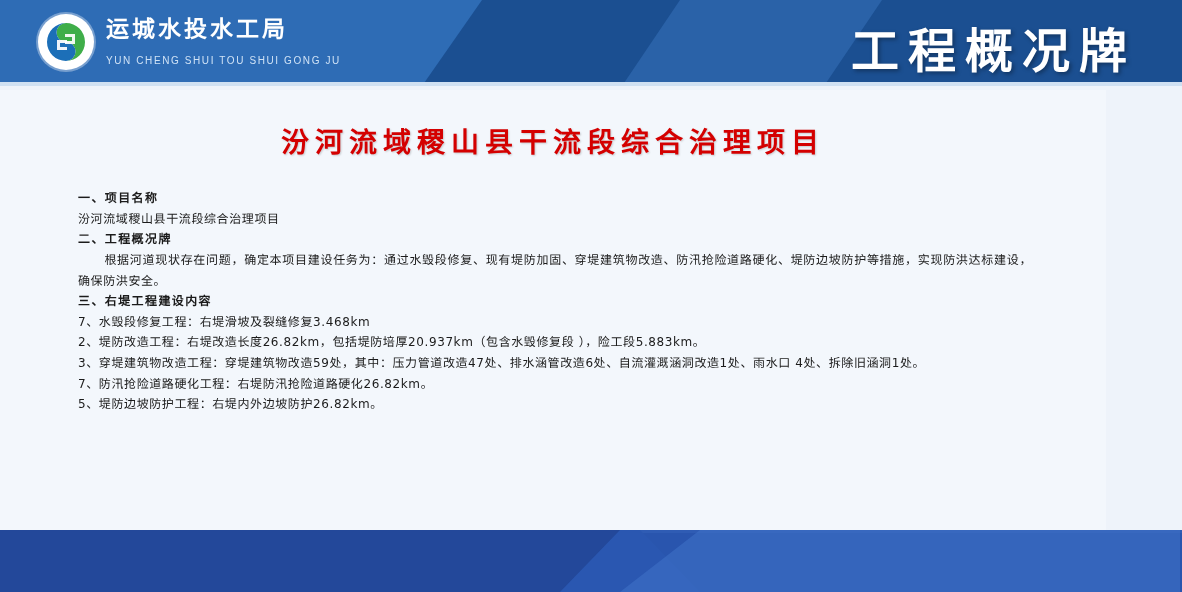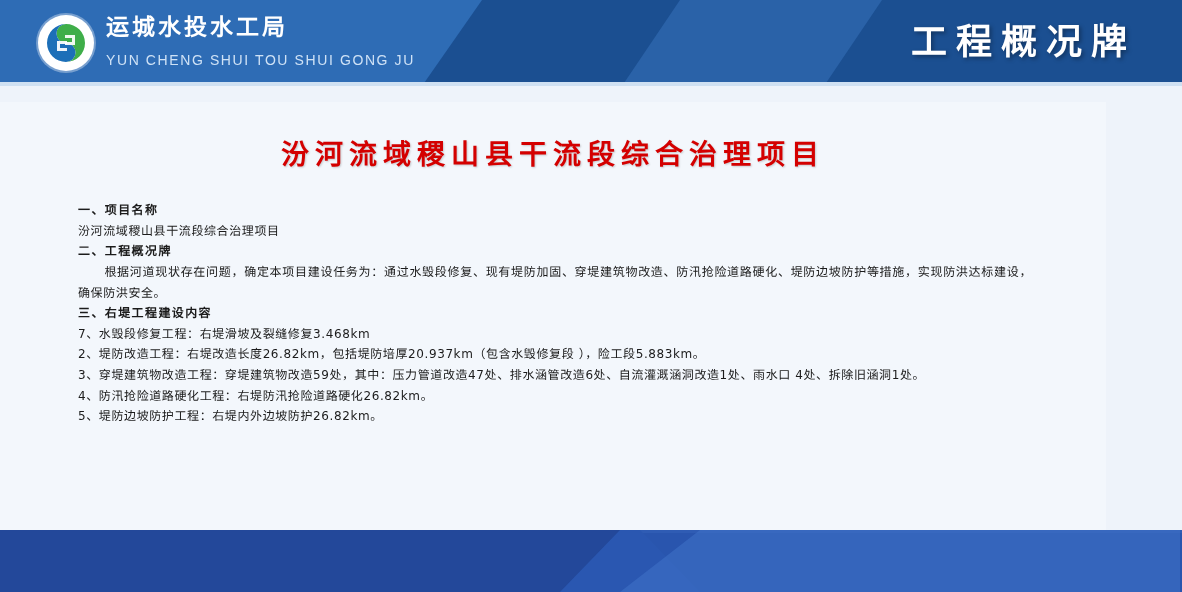--- a/index.html
+++ b/index.html
@@ -44,33 +44,33 @@
     display:flex;align-items:center;justify-content:center;
     box-shadow:0 0 0 2px rgba(255,255,255,.35);
   }
   .logo-mark svg{display:block;}
   .logo-text{display:flex;flex-direction:column;justify-content:flex-start;}
   .logo-cn{
     color:#ffffff;font-size:23px;letter-spacing:3px;font-weight:bold;
     line-height:1.15;white-space:nowrap;
   }
   .logo-en{
-    color:#cfe2f6;font-size:14px;letter-spacing:1.6px;
+    color:#cfe2f6;font-size:10px;letter-spacing:1.6px;
     line-height:1.4;white-space:nowrap;margin-top:11px;
   }
   .header-title{
     position:absolute;right:46px;top:12px;
-    color:#ffffff;font-size:36px;font-weight:bold;letter-spacing:9px;
+    color:#ffffff;font-size:48px;font-weight:bold;letter-spacing:9px;
     font-family:Liberation Sans, sans-serif;
     text-shadow:2px 2px 4px rgba(0,0,0,.35);
     white-space:nowrap;
   }
   
   .content{
-    position:absolute;left:0;top:102px;width:1106px;height:440px;
+    position:absolute;left:0;top:90px;width:1106px;height:440px;
     background:#f3f7fc;
   }
   .doc-title{
     text-align:center;
     color:#d40000;
     font-size:28px;font-weight:bold;letter-spacing:6px;
     font-family:"DejaVu Serif","Liberation Serif",serif;
     margin-top:30px;
     text-shadow:1px 1px 2px rgba(0,0,0,.18);
     white-space:nowrap;
@@ -148,21 +148,21 @@
 
     <div class="body-text">
       <p class="heading">一、项目名称</p>
       <p>汾河流域稷山县干流段综合治理项目</p>
       <p class="heading">二、工程概况牌</p>
       <p class="indent">根据河道现状存在问题，确定本项目建设任务为：通过水毁段修复、现有堤防加固、穿堤建筑物改造、防汛抢险道路硬化、堤防边坡防护等措施，实现防洪达标建设，确保防洪安全。</p>
       <p class="heading">三、右堤工程建设内容</p>
       <p class="just">7、水毁段修复工程：右堤滑坡及裂缝修复3.468km</p>
       <p class="just">2、堤防改造工程：右堤改造长度26.82km，包括堤防培厚20.937km（包含水毁修复段 ），险工段5.883km。</p>
       <p class="just">3、穿堤建筑物改造工程：穿堤建筑物改造59处，其中：压力管道改造47处、排水涵管改造6处、自流灌溉涵洞改造1处、雨水口 4处、拆除旧涵洞1处。</p>
-      <p class="just">4、防汛抢险道路硬化工程：右堤防汛抢险道路硬化26.82km。</p>
+      <p class="just">7、防汛抢险道路硬化工程：右堤防汛抢险道路硬化26.82km。</p>
       <p class="just">5、堤防边坡防护工程：右堤内外边坡防护26.82km。</p>
     </div>
   </div>
 
   <div class="footer">
     <div class="f-top-line"></div>
     <div class="f-wedge-1"></div>
     <div class="f-wedge-2"></div>
     <div class="f-wedge-3"></div>
   </div>

